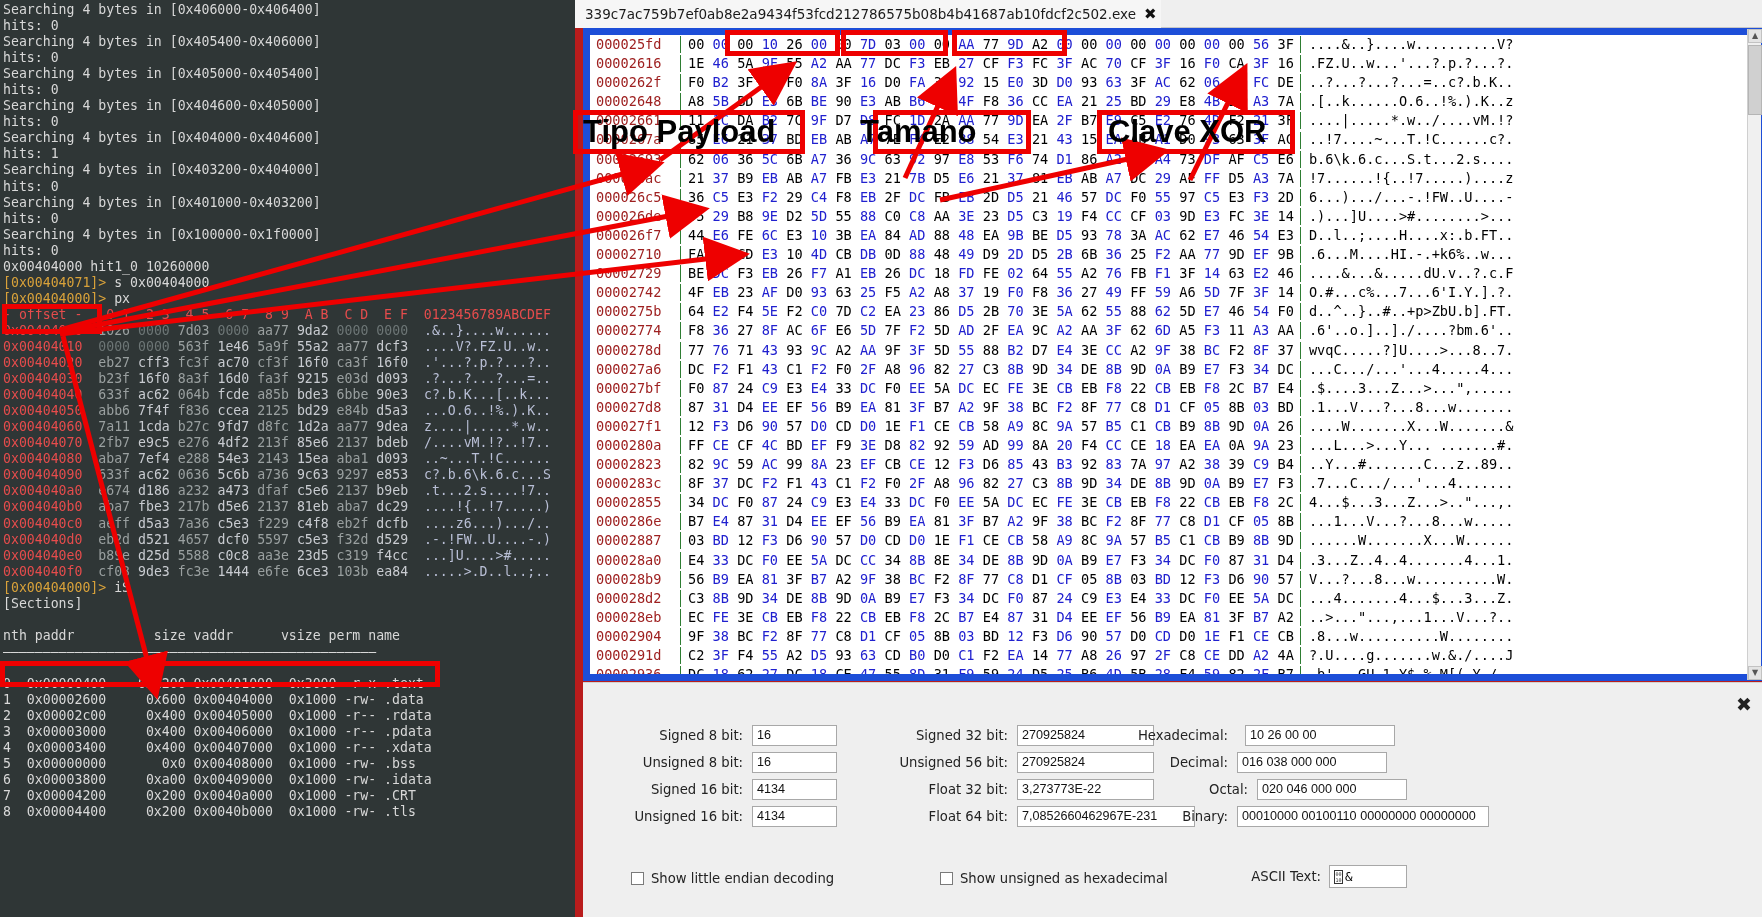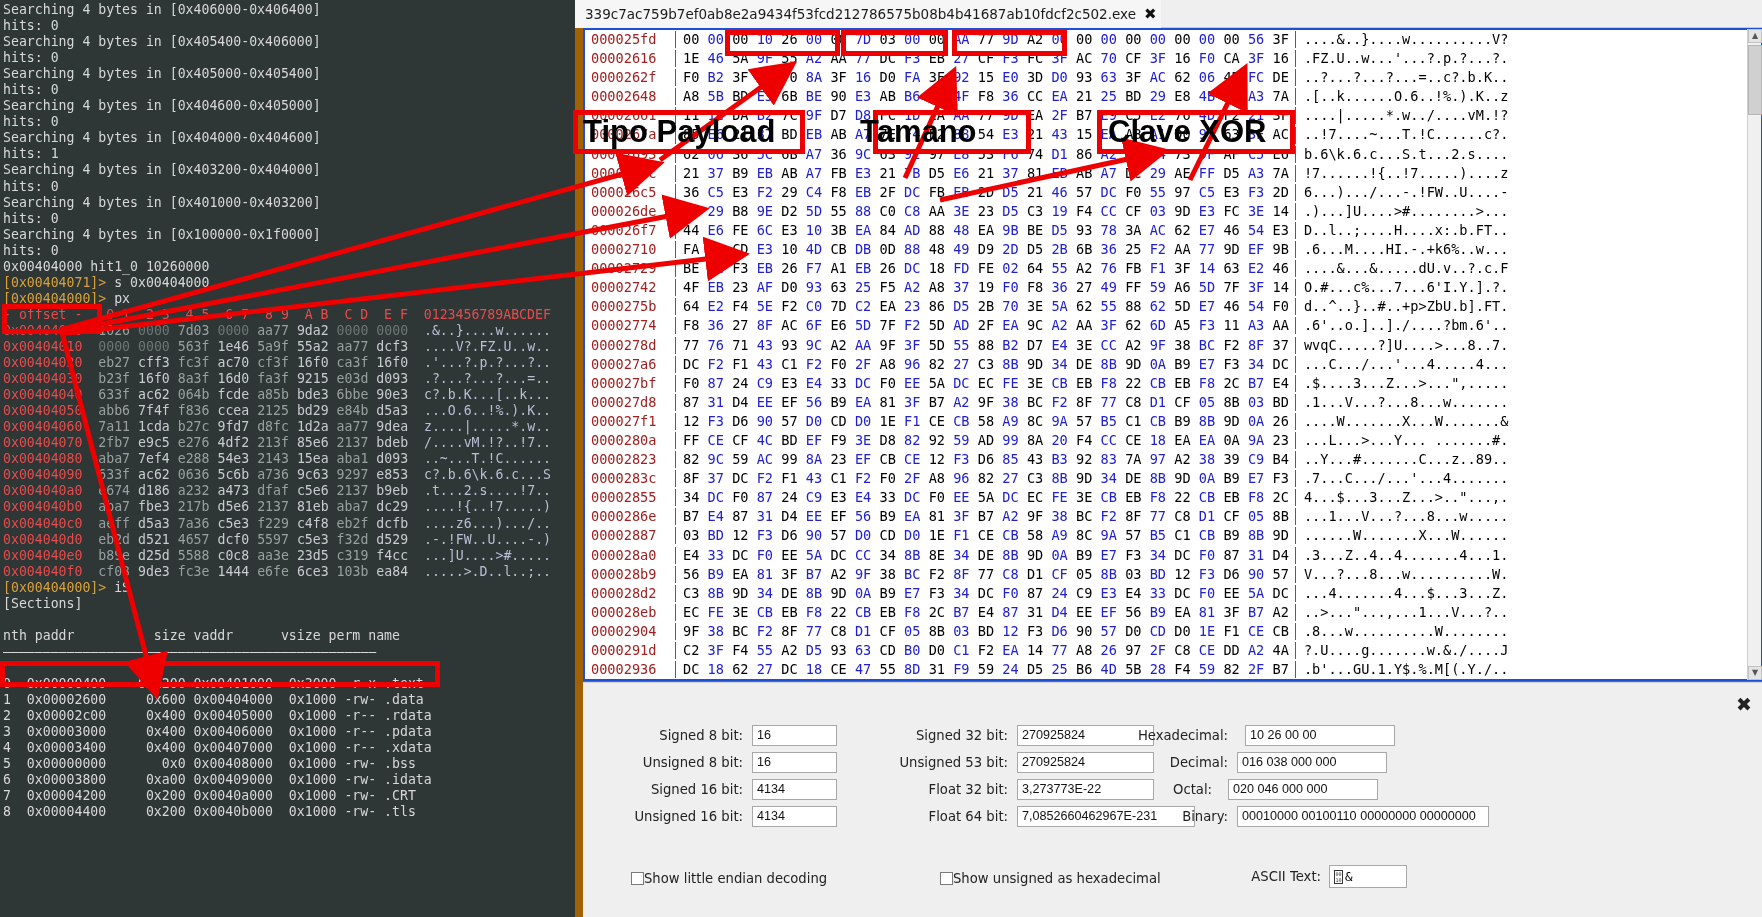--- a/index.html
+++ b/index.html
@@ -32,21 +32,21 @@
   .hex-a { color: #9aa0a0; }
   .hex-b { color: #c9ccd1; }
   .hex-dim { color: #6d7676; }
   .hex-asc { color: #b9bfd6; }
   .tsec { color: #d8d8d8; }
 
   
   #hexwin {
     position: absolute; left: 575px; top: 0;
     width: 1187px; height: 917px;
-    background: #a16207;
+    background: #b91c1c;
   }
   #tabbar {
     position: absolute; left: 0; top: 0; width: 1187px; height: 28px;
     background: #efefef;
     border-bottom: 1px solid #c7c7c7;
   }
   #tabbar .tab {
     display: flex; align-items: center;
     height: 28px; padding: 0 4px 0 10px;
     font-size: 13.5px; color: #1a1a1a;
@@ -55,21 +55,21 @@
   }
   #tabbar .tab .closebtn {
     margin-left: 8px; font-size: 15px; color: #111; font-weight: bold;
     cursor: pointer; line-height: 1;
   }
 
   #hexview {
     position: absolute; left: 8px; top: 28px;
     width: 1179px; height: 653px;
     background: #ffffff;
-    border: 2px solid #1d4ed8;
+    border: 7px solid #1d4ed8;
     overflow: hidden;
     font-family: "DejaVu Sans Mono", monospace;
     font-size: 13.6px;
     line-height: 19.1px;
     white-space: pre;
   }
   .hexrow { height: 19.1px; display: flex; align-items: center; white-space: pre; }
   .offs { color: #9e2020; padding-left: 6px; width: 88px; display: inline-block; }
   .vsep { display: inline-block; width: 1px; height: 17px; background: #2e7d32; margin: 0 7px 0 2px; }
   .bytes { letter-spacing: 0px; }
@@ -102,21 +102,21 @@
   }
   .dfield { position: absolute; display: flex; align-items: center; }
   .dlabel { font-size: 13.2px; color: #222; text-align: right; }
   .dinput {
     background: #ffffff; border: 1px solid #a8a8a8;
     height: 21px; font-size: 12.6px; color: #111;
     padding: 0 4px; line-height: 19px;
     font-family: "Liberation Sans", sans-serif;
     overflow: hidden; white-space: nowrap;
   }
-  .cbrow { position: absolute; display: flex; align-items: center; }
+  .cbrow { position: absolute; display: flex; align-items: center; gap: 7px; }
   .cbox {
     width: 13px; height: 13px; border: 1px solid #7a7a7a; background: #fff;
   }
   .cblabel { font-size: 13.2px; color: #222; }
   #closeX {
     position: absolute; right: 10px; top: 12px;
     font-size: 19px; color: #222; font-weight: bold; line-height: 1;
     cursor: pointer;
   }
   .asciibox {
@@ -188,40 +188,40 @@
           </div>
           <div class="dfield" style="left:20px; top:122.7px;">
             <span class="dlabel" style="width:140px;">Unsigned 16 bit:</span>
             <span class="dinput" style="margin-left:9px; width:85px;">4134</span>
           </div>
           <div class="dfield" style="left:275px; top:41.7px;">
             <span class="dlabel" style="width:150px;">Signed 32 bit:</span>
             <span class="dinput" style="margin-left:9px; width:137px;">270925824</span>
           </div>
           <div class="dfield" style="left:275px; top:68.7px;">
-            <span class="dlabel" style="width:150px;">Unsigned 53 bit:</span>
+            <span class="dlabel" style="width:150px;">Unsigned 56 bit:</span>
             <span class="dinput" style="margin-left:9px; width:137px;">270925824</span>
           </div>
           <div class="dfield" style="left:275px; top:95.7px;">
             <span class="dlabel" style="width:150px;">Float 32 bit:</span>
             <span class="dinput" style="margin-left:9px; width:137px;">3,273773E-22</span>
           </div>
           <div class="dfield" style="left:275px; top:122.7px;">
             <span class="dlabel" style="width:150px;">Float 64 bit:</span>
             <span class="dinput" style="margin-left:9px; width:178px;">7,0852660462967E-231</span>
           </div>
           <div class="dfield" style="left:500px; top:41.7px;">
             <span class="dlabel" style="width:145px;">Hexadecimal:</span>
             <span class="dinput" style="margin-left:17px; width:150px;">10 26 00 00</span>
           </div>
           <div class="dfield" style="left:500px; top:68.7px;">
             <span class="dlabel" style="width:145px;">Decimal:</span>
             <span class="dinput" style="margin-left:9px; width:150px;">016 038 000 000</span>
           </div>
-          <div class="dfield" style="left:484px; top:95.7px;gap:7px;">
+          <div class="dfield" style="left:520px; top:95.7px;">
             <span class="dlabel" style="width:145px;">Octal:</span>
             <span class="dinput" style="margin-left:9px; width:150px;">020 046 000 000</span>
           </div>
           <div class="dfield" style="left:500px; top:122.7px;">
             <span class="dlabel" style="width:145px;">Binary:</span>
             <span class="dinput" style="margin-left:9px; width:252px;">00010000 00100110 00000000 00000000</span>
           </div>
         </div>
 
       <div class="cbrow" style="left:48px; top:188px;">

